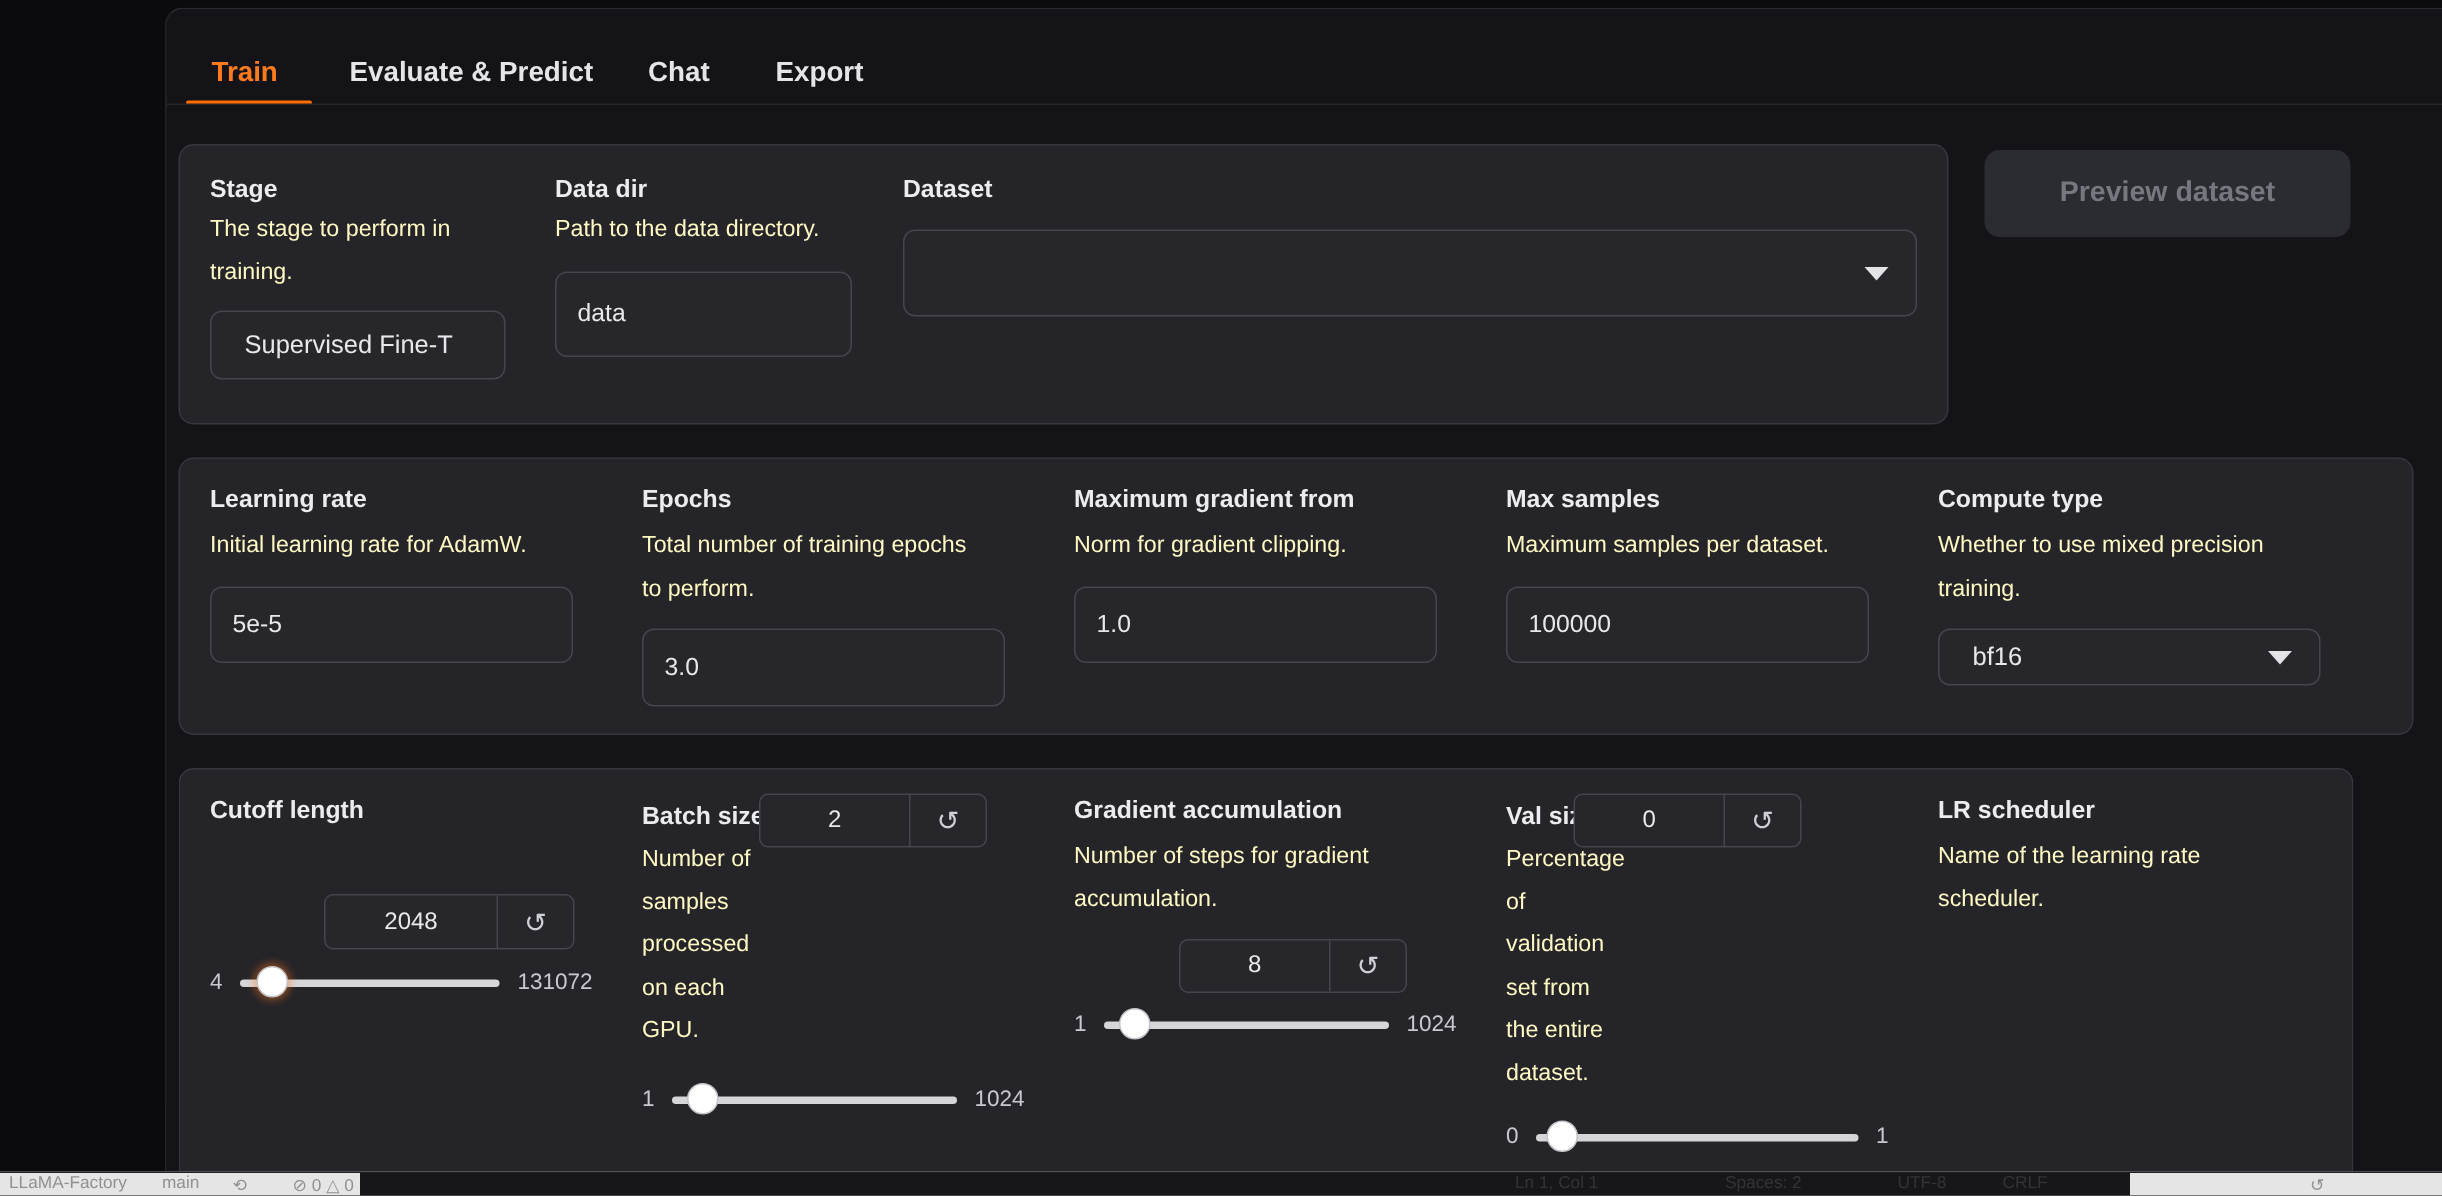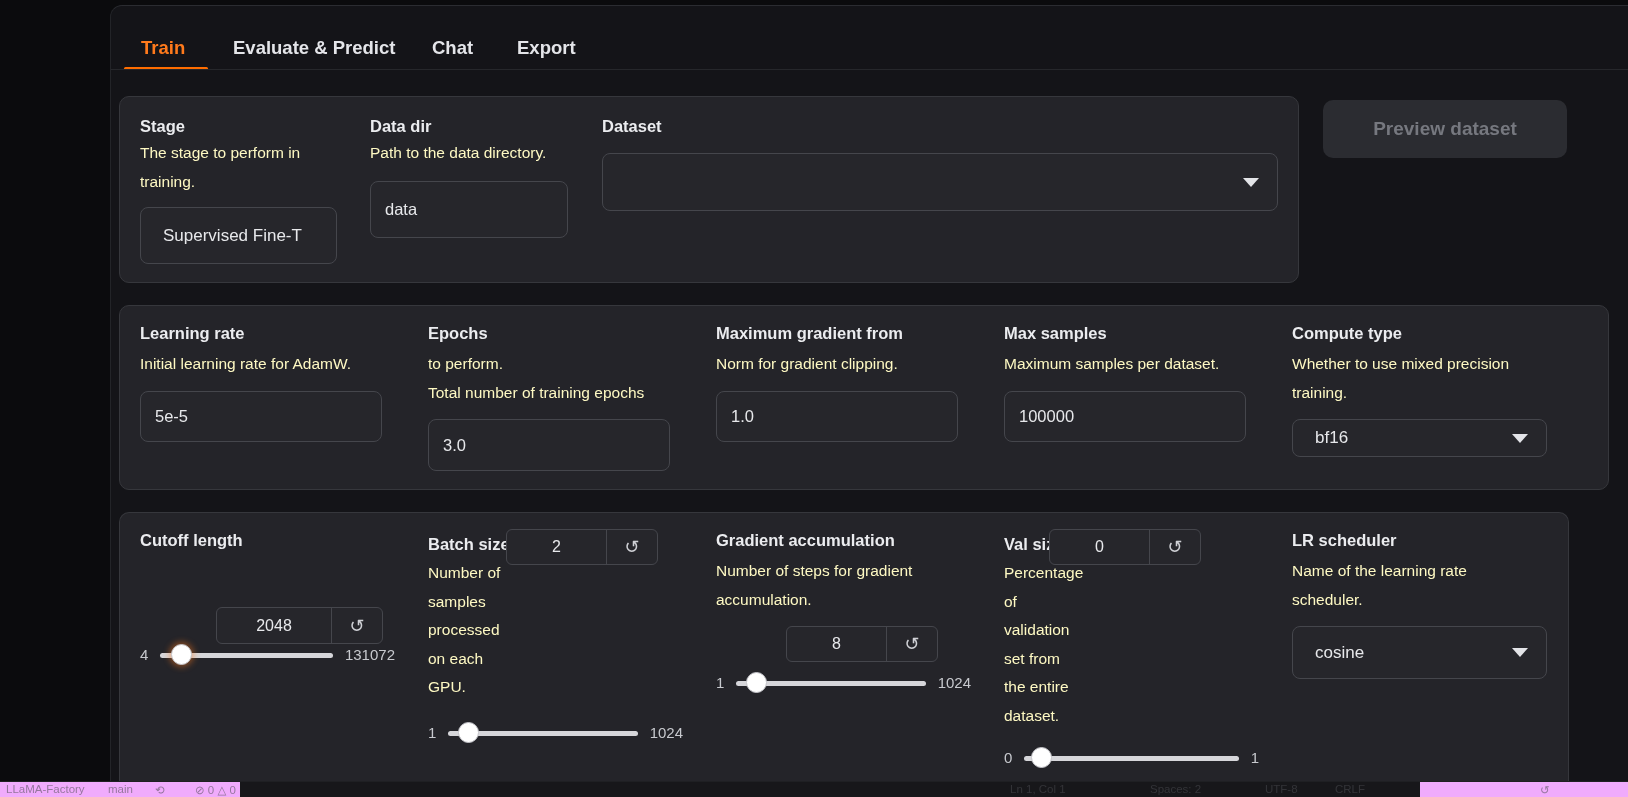--- a/index.html
+++ b/index.html
@@ -35,21 +35,21 @@
   .slider-row{position:absolute;height:22px;display:flex;align-items:center;gap:12px;box-sizing:border-box;}
   .slider-row .minmax{font-size:15px;color:#c7c9ce;flex:0 0 auto;line-height:22px;}
   .track{flex:1;height:5px;background:#d6d6da;border-radius:3px;position:relative;cursor:pointer;}
   .handle{position:absolute;top:-8.5px;width:21px;height:21px;border-radius:50%;
           background:#ffffff;border:1px solid #c4c4c9;box-sizing:border-box;cursor:grab;}
   .handle.glow{box-shadow:0 0 6px 2px rgba(255,122,28,.45);}
   #preview-btn{left:1323px;top:100px;width:244px;height:58px;background:#2b2c31;border-radius:10px;
                display:flex;align-items:center;justify-content:center;
                font-size:19px;font-weight:700;color:#76787f;}
   
-  #bottom-strip{left:0;top:781px;width:1628px;height:16px;background:#f0abfc;border-top:1px solid #1f2023;}
+  #bottom-strip{left:0;top:781px;width:1628px;height:16px;background:#e5e5e5;border-top:1px solid #1f2023;}
   #bottom-strip .band{position:absolute;left:240px;top:0;width:1180px;height:16px;background:#17171a;}
   .statusfrag{position:absolute;top:1px;font-size:11.5px;color:#4a4b50;opacity:.55;white-space:nowrap;}
 </style>
 </head>
 <body>
 
 <div id="container" class="abs">
 
   <div>
     <div class="tab active" style="left:30px;">Train</div>
@@ -61,21 +61,21 @@
   </div>
 </div>
 
 <div class="panel" style="left:119px;top:96px;width:1178px;height:185px;">
 
   <div class="lbl" style="left:20px;top:20px;">Stage</div>
   <div class="desc" style="left:20px;top:42px;">
     <div>The stage to perform in</div>
     <div>training.</div>
   </div>
-  <div class="dd" style="left:20px;top:110px;width:197px;height:57px;overflow:hidden;">
+  <div class="dd" style="left:20px;top:110px;width:197px;height:46px;overflow:hidden;">
     <span style="white-space:nowrap;">Supervised Fine-T</span>
   </div>
 
   <div class="lbl" style="left:250px;top:20px;">Data dir</div>
   <div class="desc" style="left:250px;top:42px;">
     <div>Path to the data directory.</div>
   </div>
   <div class="inp" style="left:250px;top:84px;width:198px;height:57px;">
     <span>data</span>
   </div>
@@ -96,22 +96,22 @@
   <div class="lbl" style="left:20px;top:18px;">Learning rate</div>
   <div class="desc" style="left:20px;top:44px;">
     <div>Initial learning rate for AdamW.</div>
   </div>
   <div class="inp" style="left:20px;top:85px;width:242px;height:51px;">
     <span>5e-5</span>
   </div>
 
   <div class="lbl" style="left:308px;top:18px;">Epochs</div>
   <div class="desc" style="left:308px;top:44px;">
+    <div>Total number of training epochs</div>
     <div>to perform.</div>
-    <div>Total number of training epochs</div>
   </div>
   <div class="inp" style="left:308px;top:113px;width:242px;height:52px;">
     <span>3.0</span>
   </div>
 
   <div class="lbl" style="left:596px;top:18px;">Maximum gradient from</div>
   <div class="desc" style="left:596px;top:44px;">
     <div>Norm for gradient clipping.</div>
   </div>
   <div class="inp" style="left:596px;top:85px;width:242px;height:51px;">
@@ -133,21 +133,21 @@
   </div>
   <div class="dd" style="left:1172px;top:113px;width:255px;height:38px;align-items:center;">
     <span>bf16</span>
     <span class="tri"></span>
   </div>
 </div>
 
 <div class="panel" style="left:119px;top:512px;width:1448px;height:269px;border-bottom:none;border-bottom-left-radius:0;border-bottom-right-radius:0;">
 
   <div class="lbl" style="left:20px;top:18px;">Cutoff length</div>
-  <div class="numbox" style="left:96px;top:94px;width:167px;height:37px;">
+  <div class="numbox" style="left:96px;top:83px;width:167px;height:37px;">
     <div class="num">2048</div>
     <div class="reset">
         <span>↺</span>
       </div>
   </div>
   <div class="slider-row" style="left:20px;top:131px;width:255px;">
     <span class="minmax">4</span>
     <div class="track">
       <div class="handle glow" style="left:6%;"></div>
     </div>
@@ -215,24 +215,20 @@
     <div class="track">
       <div class="handle" style="left:3%;"></div>
     </div>
     <span class="minmax">1</span>
   </div>
 
   <div class="lbl" style="left:1172px;top:18px;">LR scheduler</div>
   <div class="desc" style="left:1172px;top:44px;">
     <div>Name of the learning rate</div>
     <div>scheduler.</div>
-  </div>
-  <div class="dd" style="left:1172px;top:113px;width:255px;height:53px;">
-    <span>cosine</span>
-    <span class="tri"></span>
   </div>
 </div>
 
 <div id="bottom-strip" class="abs">
   <div class="band"></div>
   <span class="statusfrag" style="left:6px;">LLaMA-Factory</span>
   <span class="statusfrag" style="left:108px;">main</span>
   <span class="statusfrag" style="left:155px;">⟲</span>
   <span class="statusfrag" style="left:195px;">⊘ 0  △ 0</span>
   <span class="statusfrag" style="left:1010px;">Ln 1, Col 1</span>

